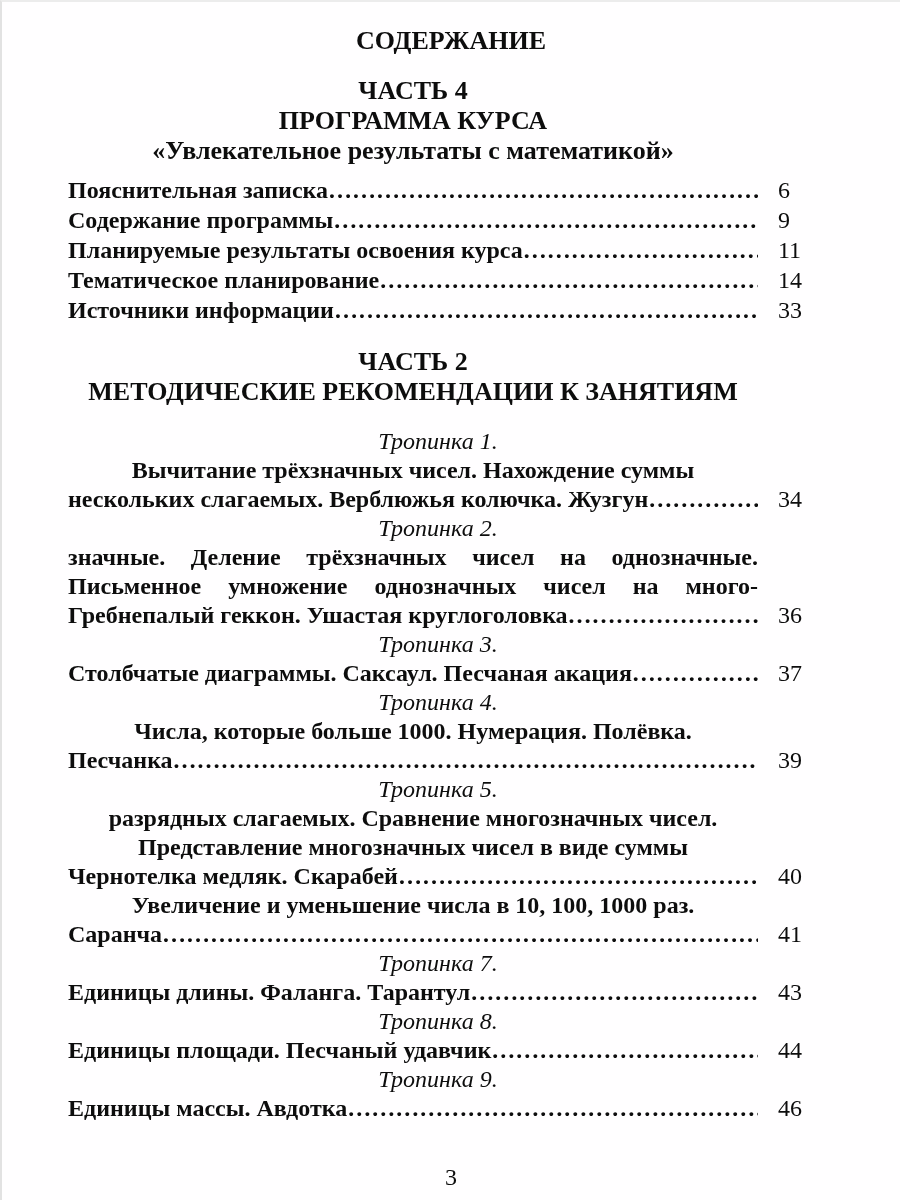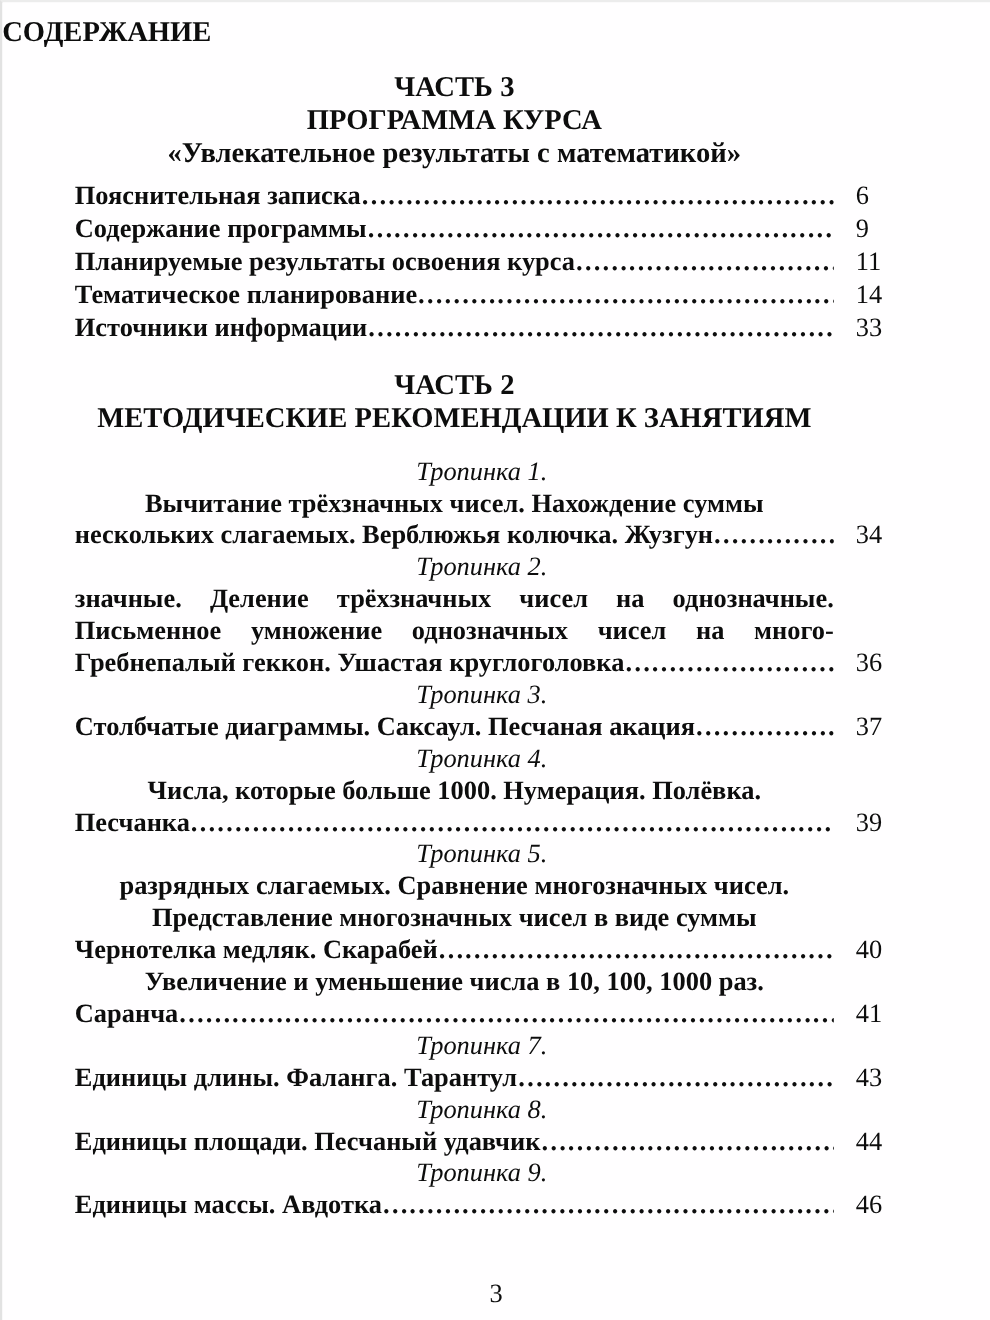--- a/index.html
+++ b/index.html
@@ -14,23 +14,23 @@
     background: #fffeff;
     font-family: "Liberation Serif", "DejaVu Serif", serif;
     color: #0d0d0d;
     box-sizing: border-box;
     border-left: 2px solid #e2e2e2;
     border-top: 2px solid #ececec;
     overflow: hidden;
   }
   .main-title {
     margin: 0;
-    padding-top: 12px;
+    padding-top: 24px;
     width: 100%;
-    text-align: left;
+    text-align: center;
     font-size: 26px;
     font-weight: bold;
     line-height: 30px;
     white-space: nowrap;
   }
   .content {
     margin-left: 66px;
     width: 740px;
   }
   .heading {
@@ -97,21 +97,21 @@
 </head>
 <body>
 
 <div class="page">
 
   <h1 class="main-title">СОДЕРЖАНИЕ</h1>
 
   <div class="content">
 
     <section class="sec1">
-      <h2 class="heading">ЧАСТЬ 3</h2>
+      <h2 class="heading">ЧАСТЬ 4</h2>
       <h2 class="heading">ПРОГРАММА КУРСА</h2>
       <h2 class="heading">«Увлекательное результаты с математикой»</h2>
       <div class="toc-list part1" id="part1-list">
           <div>
             <div class="toc-row">
               <div class="toc-text">Пояснительная записка…………………………………………………………………………………………………………………………</div>
               <div class="toc-page">6</div>
             </div>
           </div>
           <div>

